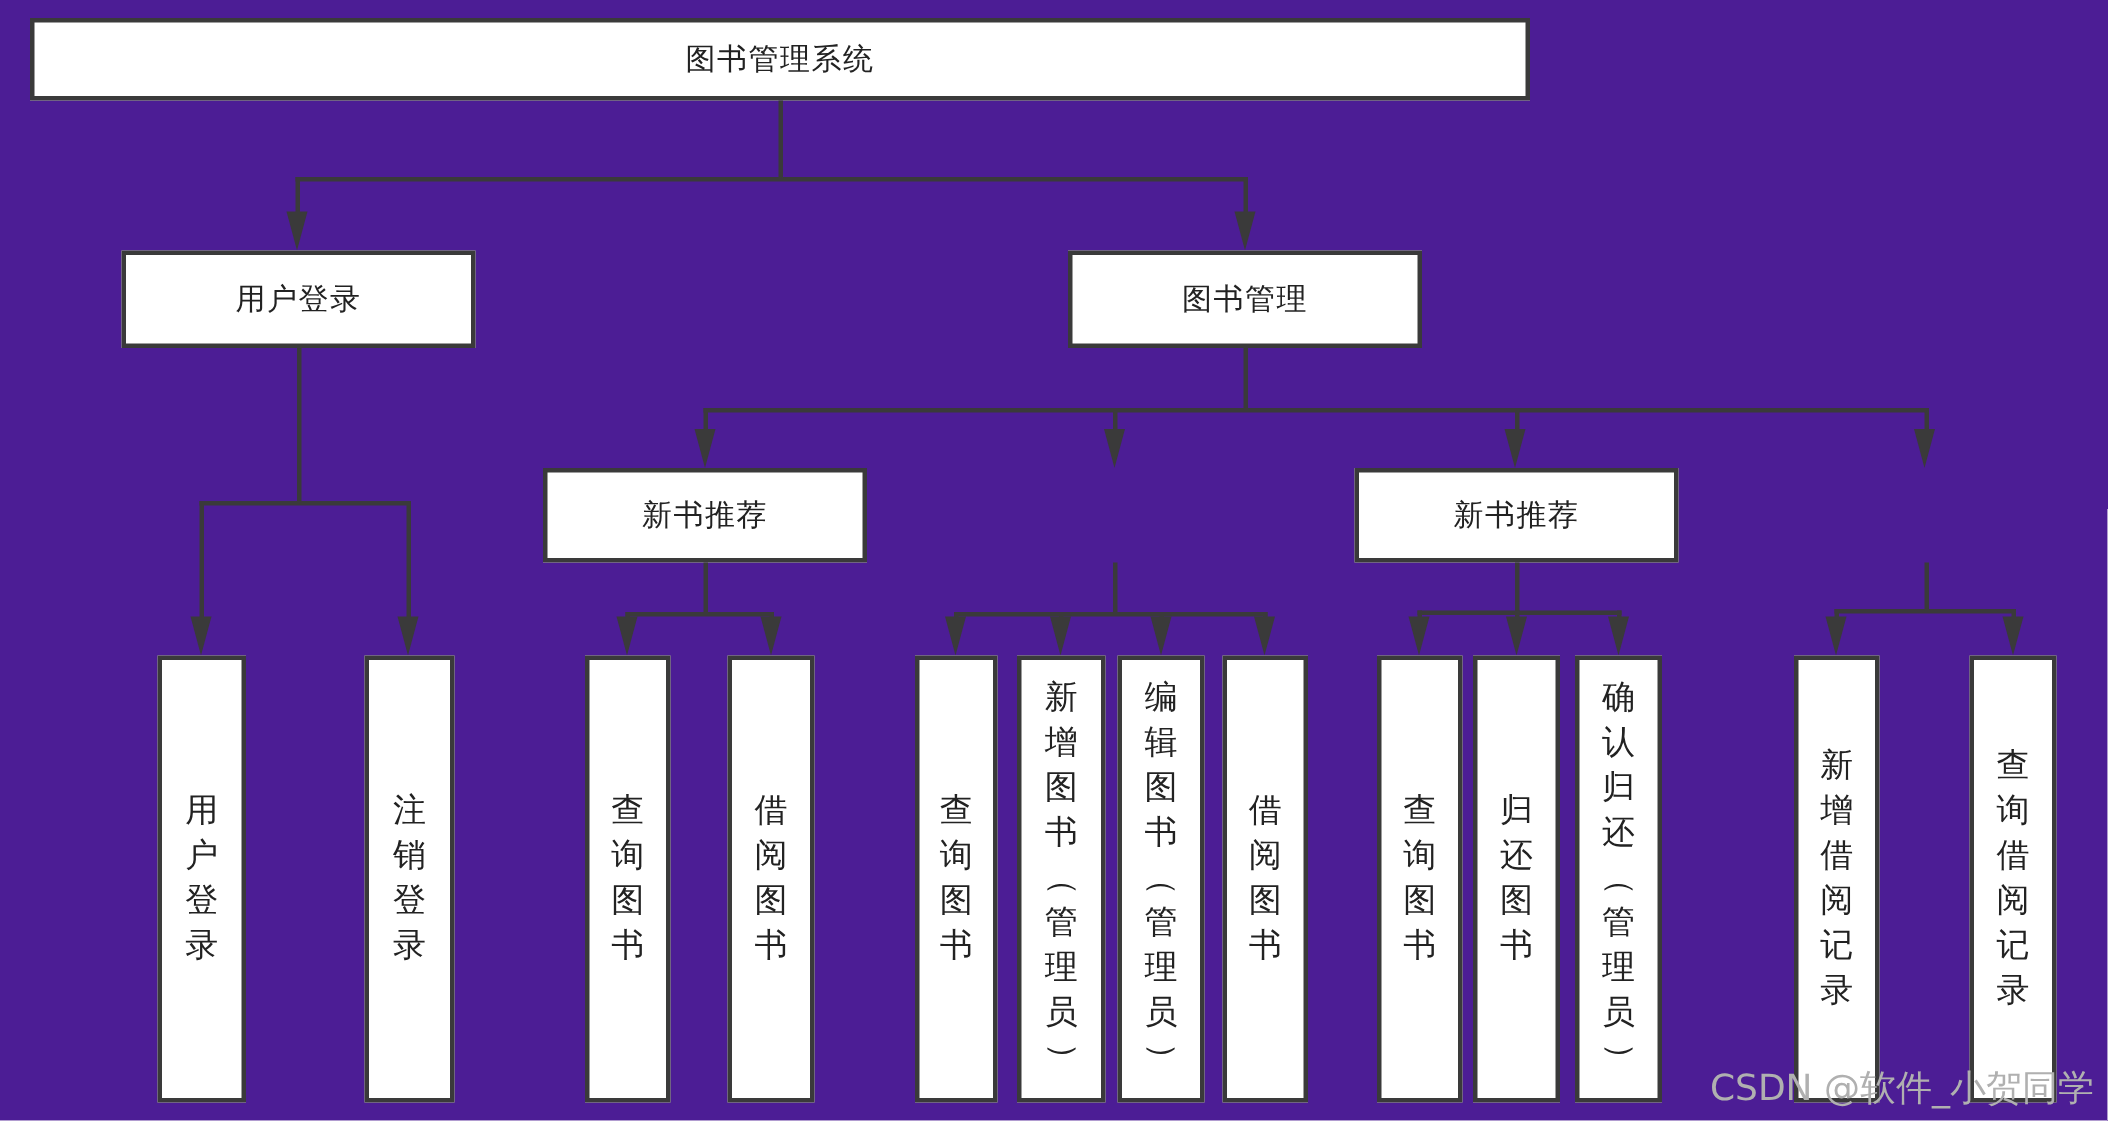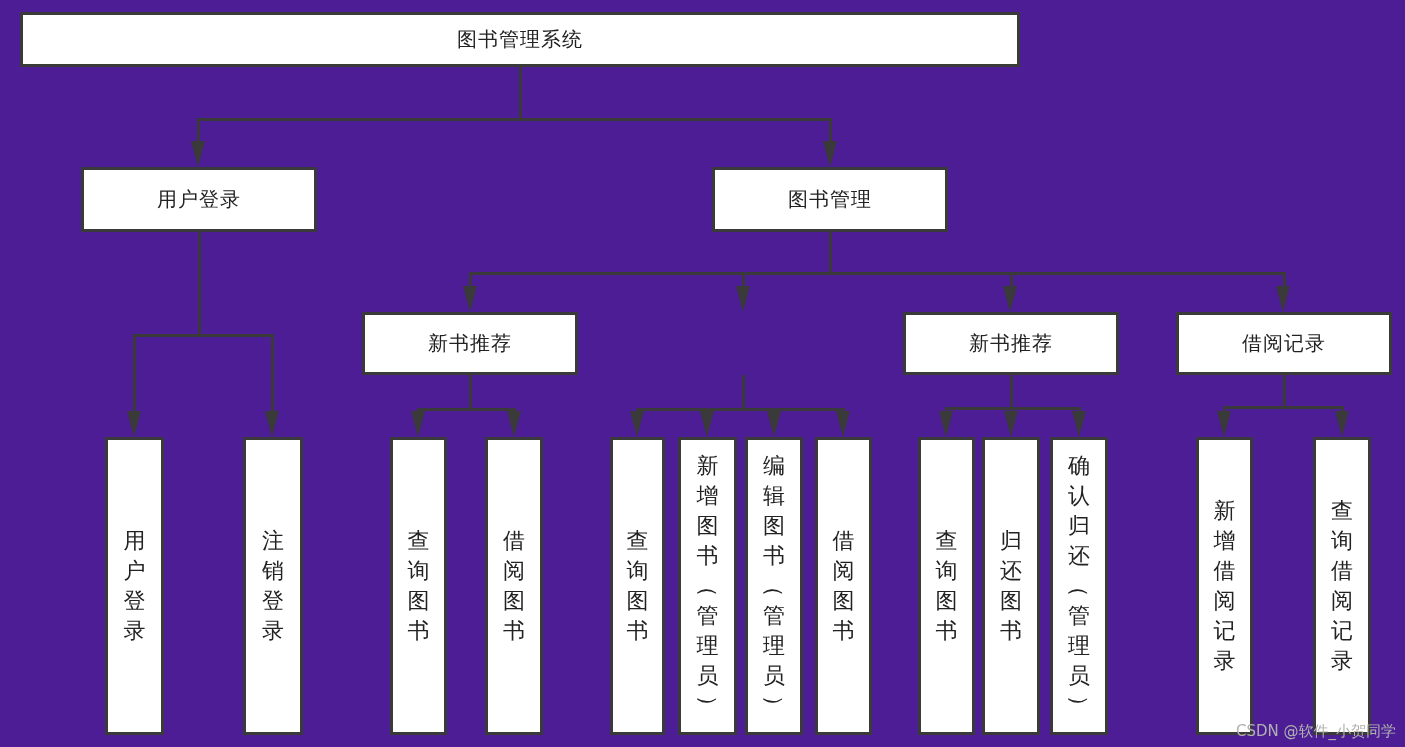--- a/index.html
+++ b/index.html
@@ -20,21 +20,21 @@
   }
   .vbox div{height:30px;line-height:30px;text-align:center;}
   .vbox .rot{transform:rotate(90deg);}
   .ln{position:absolute;background:#3a3a3a;}
   .arrow{
     position:absolute;width:0;height:0;
     border-left:7px solid transparent;border-right:7px solid transparent;
     border-top:26px solid #3a3a3a;
   }
   .watermark{
-    position:absolute;right:9px;bottom:6px;font-size:15px;color:#b0b0b0;
+    position:absolute;right:9px;bottom:6px;font-size:24px;color:#b0b0b0;
     white-space:nowrap;z-index:5;
   }
 </style>
 </head>
 <body>
 
 <div class="canvas">
 
   <div class="hbox" style="left:20px;top:12px;width:1000px;height:55px">图书管理系统</div>
 
@@ -61,21 +61,20 @@
   <div class="ln" style="left:742px;top:272px;width:3px;height:16px"></div>
   <div class="ln" style="left:1010px;top:272px;width:3px;height:16px"></div>
   <div class="ln" style="left:1283px;top:272px;width:3px;height:16px"></div>
   <div class="arrow" style="left:463px;top:286px"></div>
   <div class="arrow" style="left:736px;top:286px"></div>
   <div class="arrow" style="left:1003px;top:286px"></div>
   <div class="arrow" style="left:1276px;top:286px"></div>
 
   <div class="hbox" style="left:362px;top:312px;width:216px;height:63px">新书推荐</div>
   <div class="hbox" style="left:903px;top:312px;width:216px;height:63px">新书推荐</div>
-  <div class="hbox" style="left:1176px;top:312px;width:216px;height:63px">借阅记录</div>
 
   <div class="ln" style="left:469px;top:375px;width:3px;height:35px"></div>
   <div class="ln" style="left:417px;top:408px;width:99px;height:3px"></div>
   <div class="ln" style="left:417px;top:408px;width:3px;height:6px"></div>
   <div class="ln" style="left:513px;top:408px;width:3px;height:6px"></div>
   <div class="arrow" style="left:411px;top:411px"></div>
   <div class="arrow" style="left:507px;top:411px"></div>
 
   <div class="ln" style="left:742px;top:375px;width:3px;height:35px"></div>
   <div class="ln" style="left:636px;top:408px;width:209px;height:3px"></div>

